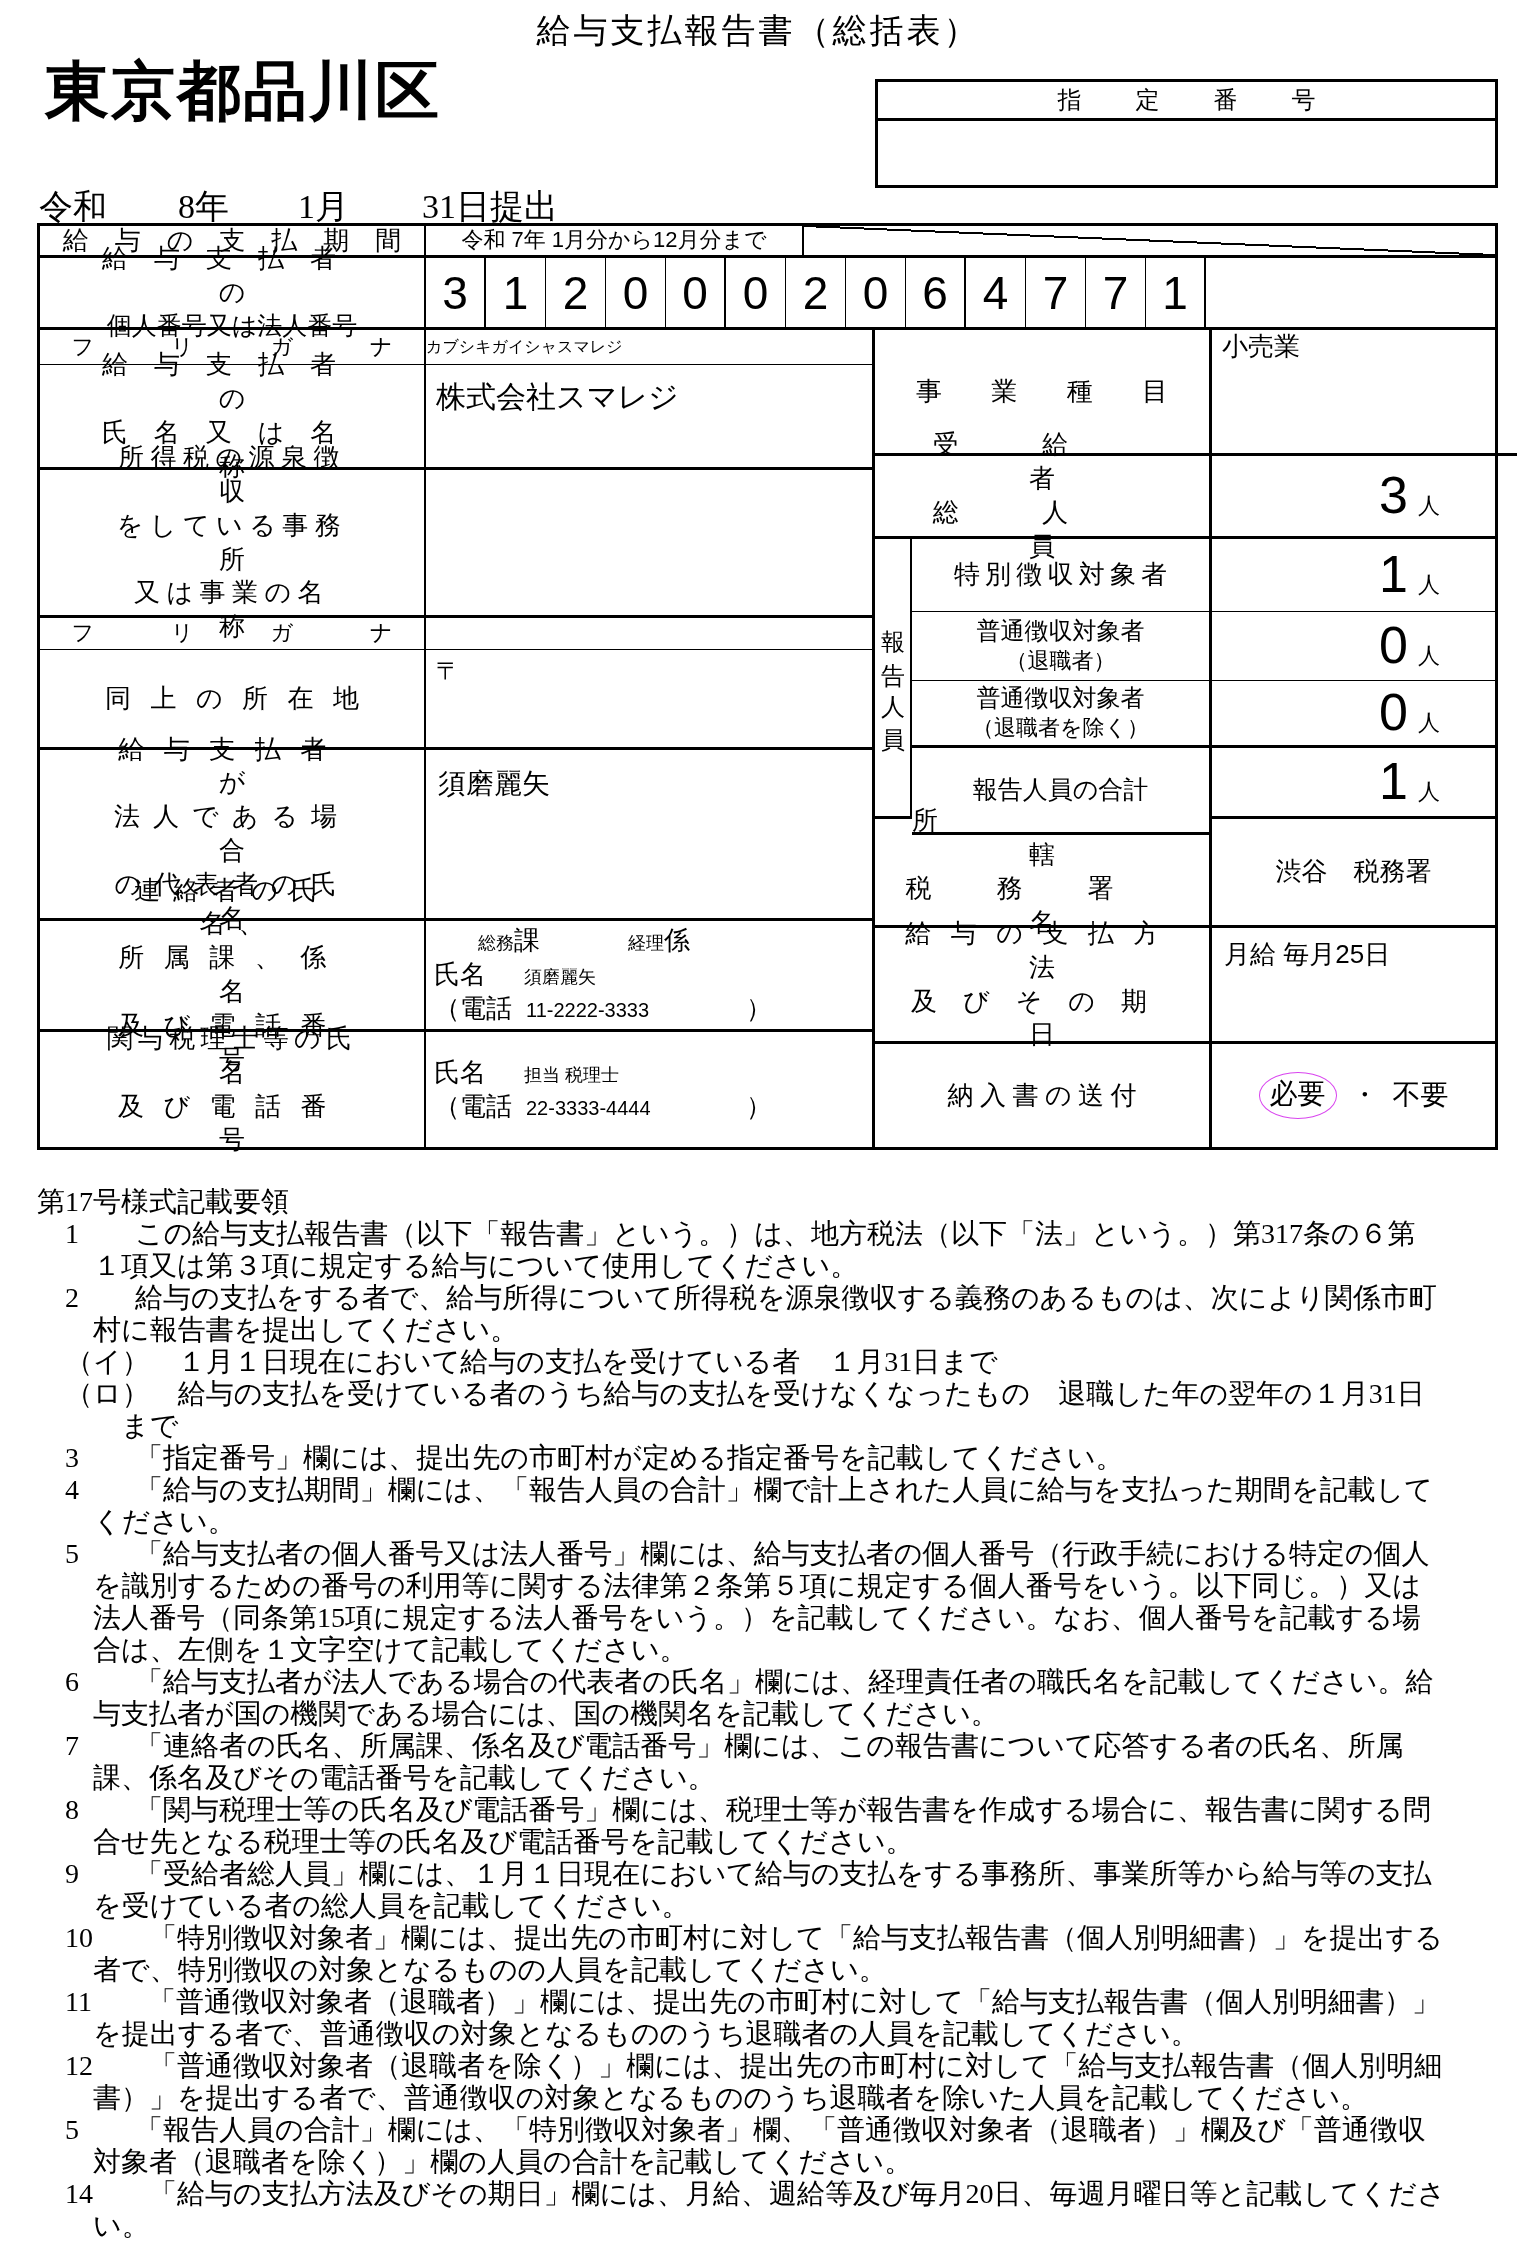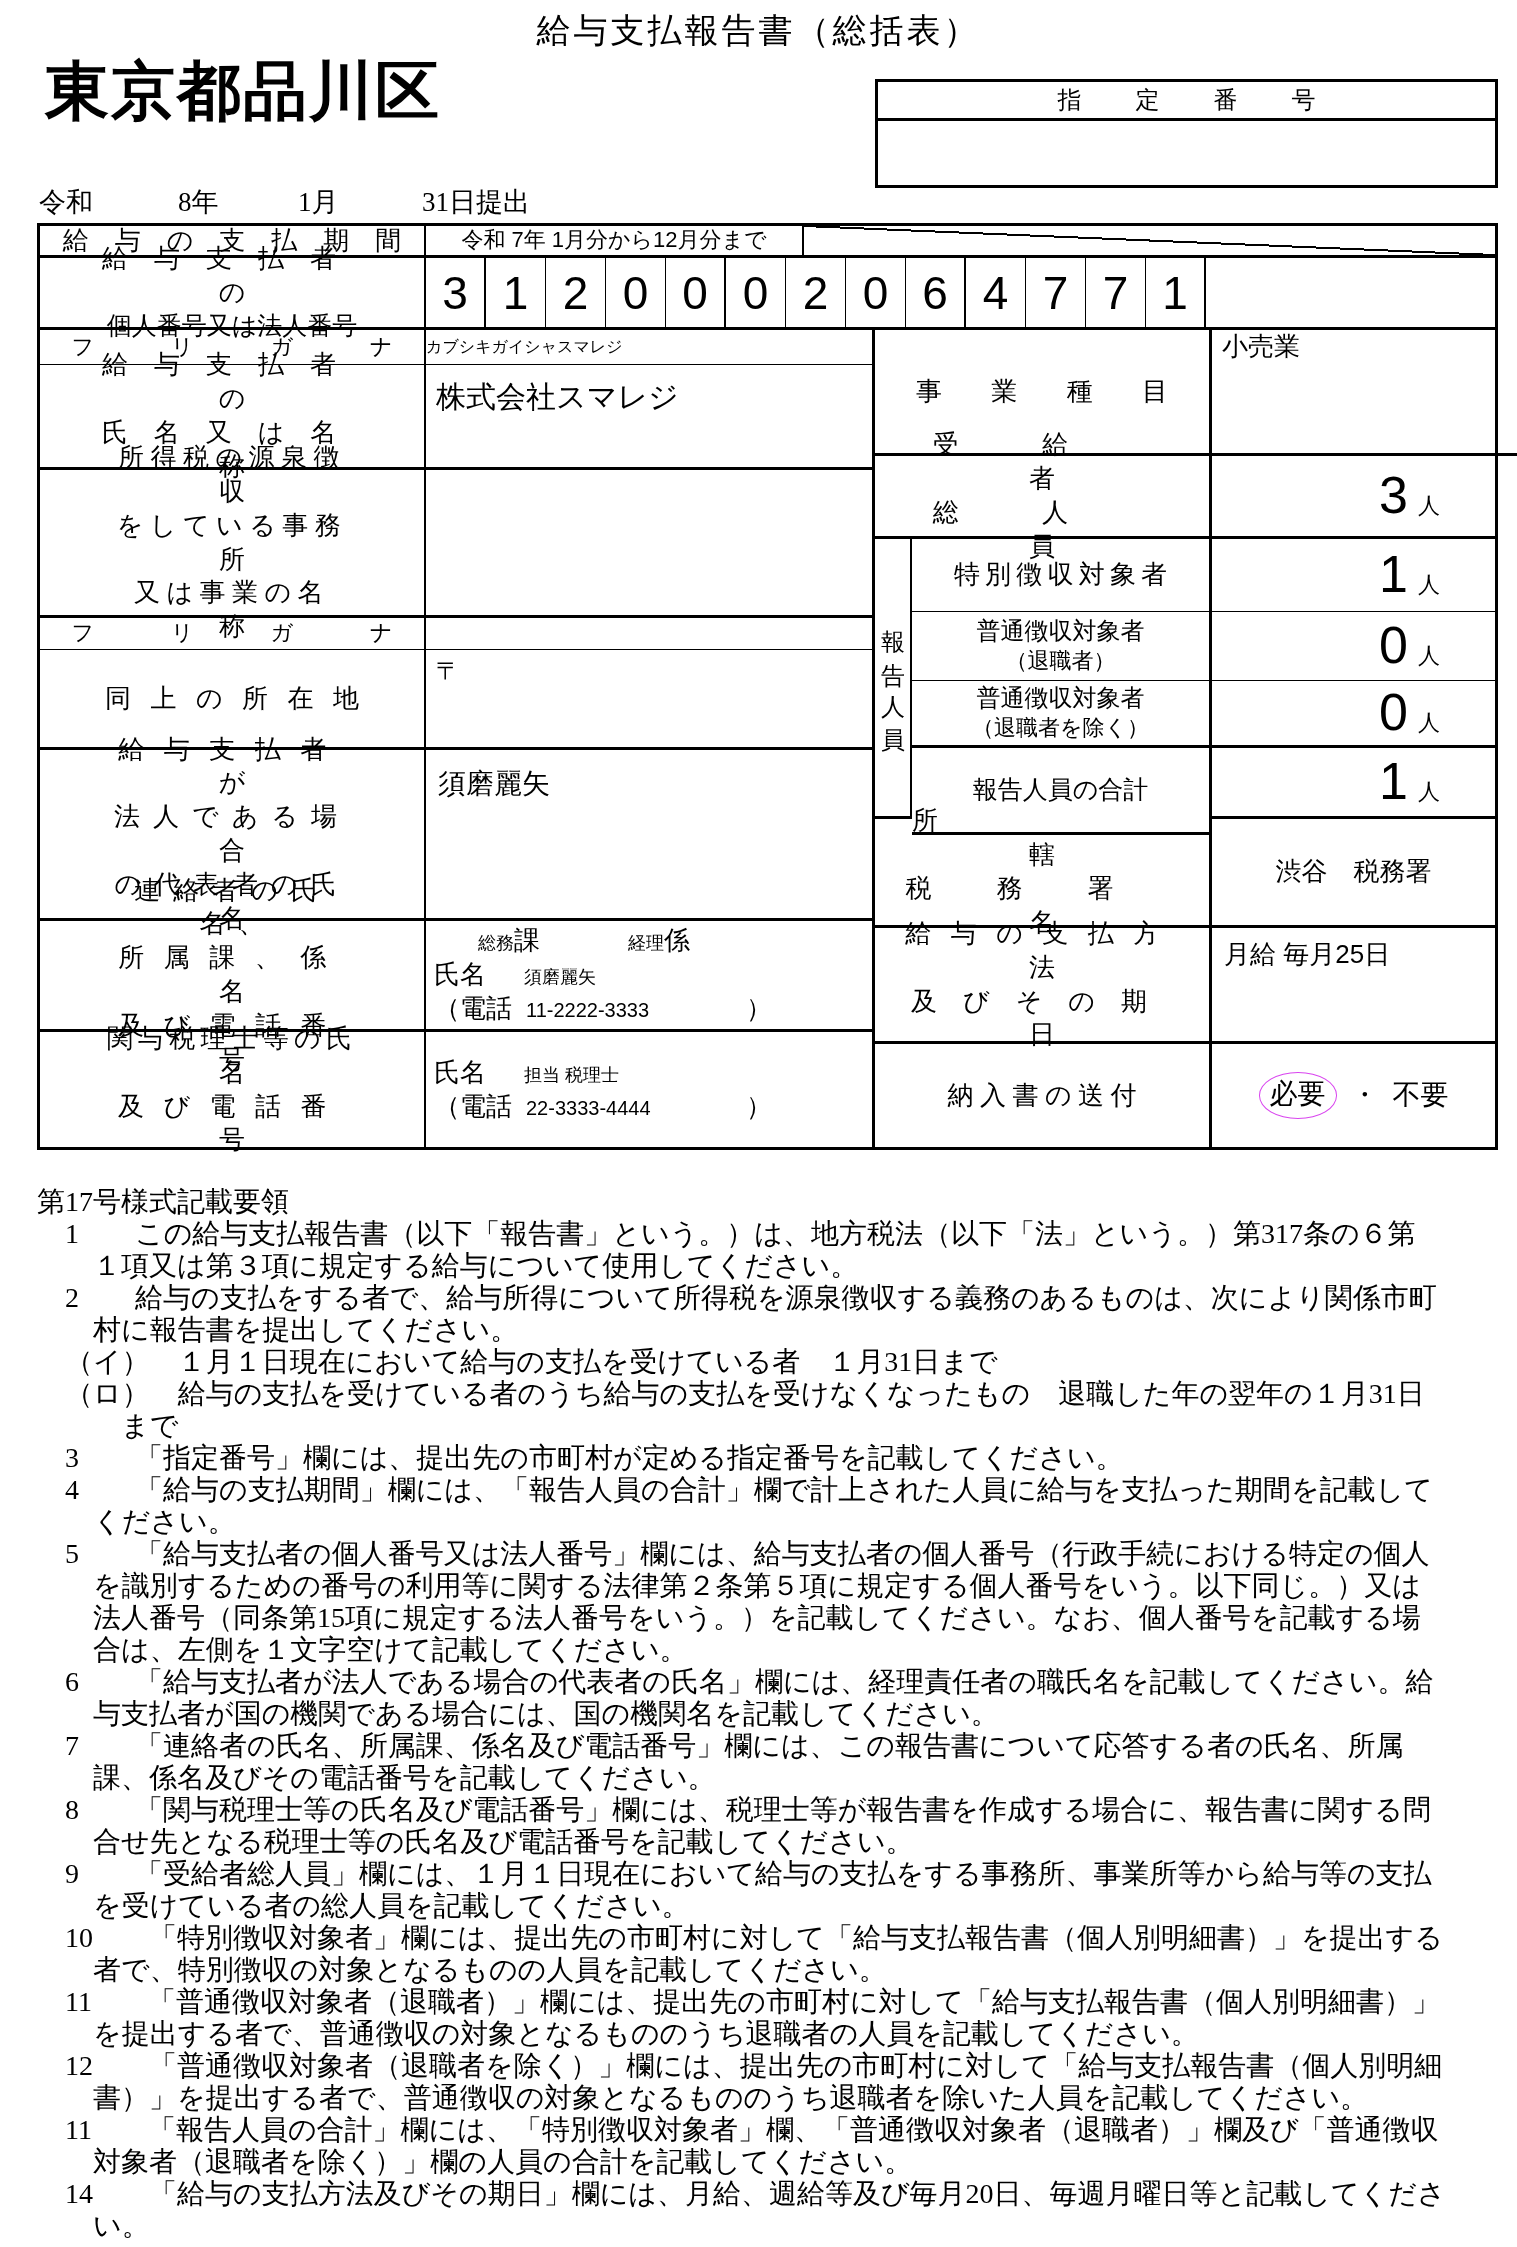--- a/index.html
+++ b/index.html
@@ -20,21 +20,21 @@
   .sp35{letter-spacing:3.5em;margin-right:-3.5em}.sp9{letter-spacing:9em;margin-right:-9em}
   .f22{font-size:22px}.f24{font-size:24px}.f25{font-size:25px}.f26{font-size:26px}.f28{font-size:28px}.f30{font-size:30px}
   #page-title{position:absolute;top:8px;left:0;width:100%;text-align:center;font-size:34px;letter-spacing:3px;}
   #recipient{position:absolute;top:48px;left:45px;font-size:64px;font-weight:700;letter-spacing:2px;}
   
   #designation-box{position:absolute;left:875px;top:79px;width:623px;height:109px;
       border:3px solid #000;box-sizing:border-box;}
   #designation-box .hd{height:36px;border-bottom:3px solid #000;display:flex;align-items:center;justify-content:center;font-size:24px;}
   #designation-box .bd{height:64px;}
   
-  #date-line{position:absolute;left:37px;top:184px;width:640px;height:34px;font-size:27px;font-family:Liberation Serif, serif;}
+  #date-line{position:absolute;left:37px;top:184px;width:640px;height:34px;font-size:34px;font-family:Liberation Serif, serif;}
   #date-line span{position:absolute;top:0;}
   
   #form-table{position:absolute;left:37px;top:223px;width:1461px;height:927px;
       border:3px solid #000;box-sizing:border-box;}
   
   .diag{background:linear-gradient(to top right,transparent calc(50% - 1px),#000 calc(50% - 1px),#000 calc(50% + 1px),transparent calc(50% + 1px));}
   
   #digit-row{position:absolute;left:386px;top:32px;width:1069px;height:72px;display:flex;
       border-bottom:3px solid #000;box-sizing:border-box;}
   .digit-cell{width:60px;box-sizing:border-box;border-right:1px solid #000;display:flex;
@@ -291,17 +291,17 @@
     <div class="ins-line">　8　　「関与税理士等の氏名及び電話番号」欄には、税理士等が報告書を作成する場合に、報告書に関する問</div>
     <div class="ins-line">　　合せ先となる税理士等の氏名及び電話番号を記載してください。</div>
     <div class="ins-line">　9　　「受給者総人員」欄には、１月１日現在において給与の支払をする事務所、事業所等から給与等の支払</div>
     <div class="ins-line">　　を受けている者の総人員を記載してください。</div>
     <div class="ins-line">　10　　「特別徴収対象者」欄には、提出先の市町村に対して「給与支払報告書（個人別明細書）」を提出する</div>
     <div class="ins-line">　　者で、特別徴収の対象となるものの人員を記載してください。</div>
     <div class="ins-line">　11　　「普通徴収対象者（退職者）」欄には、提出先の市町村に対して「給与支払報告書（個人別明細書）」</div>
     <div class="ins-line">　　を提出する者で、普通徴収の対象となるもののうち退職者の人員を記載してください。</div>
     <div class="ins-line">　12　　「普通徴収対象者（退職者を除く）」欄には、提出先の市町村に対して「給与支払報告書（個人別明細</div>
     <div class="ins-line">　　書）」を提出する者で、普通徴収の対象となるもののうち退職者を除いた人員を記載してください。</div>
-    <div class="ins-line">　11　　「報告人員の合計」欄には、「特別徴収対象者」欄、「普通徴収対象者（退職者）」欄及び「普通徴収</div>
+    <div class="ins-line">　5　　「報告人員の合計」欄には、「特別徴収対象者」欄、「普通徴収対象者（退職者）」欄及び「普通徴収</div>
     <div class="ins-line">　　対象者（退職者を除く）」欄の人員の合計を記載してください。</div>
     <div class="ins-line">　14　　「給与の支払方法及びその期日」欄には、月給、週給等及び毎月20日、毎週月曜日等と記載してくださ</div>
     <div class="ins-line">　　い。</div>
   </div>
 
 </body></html>

